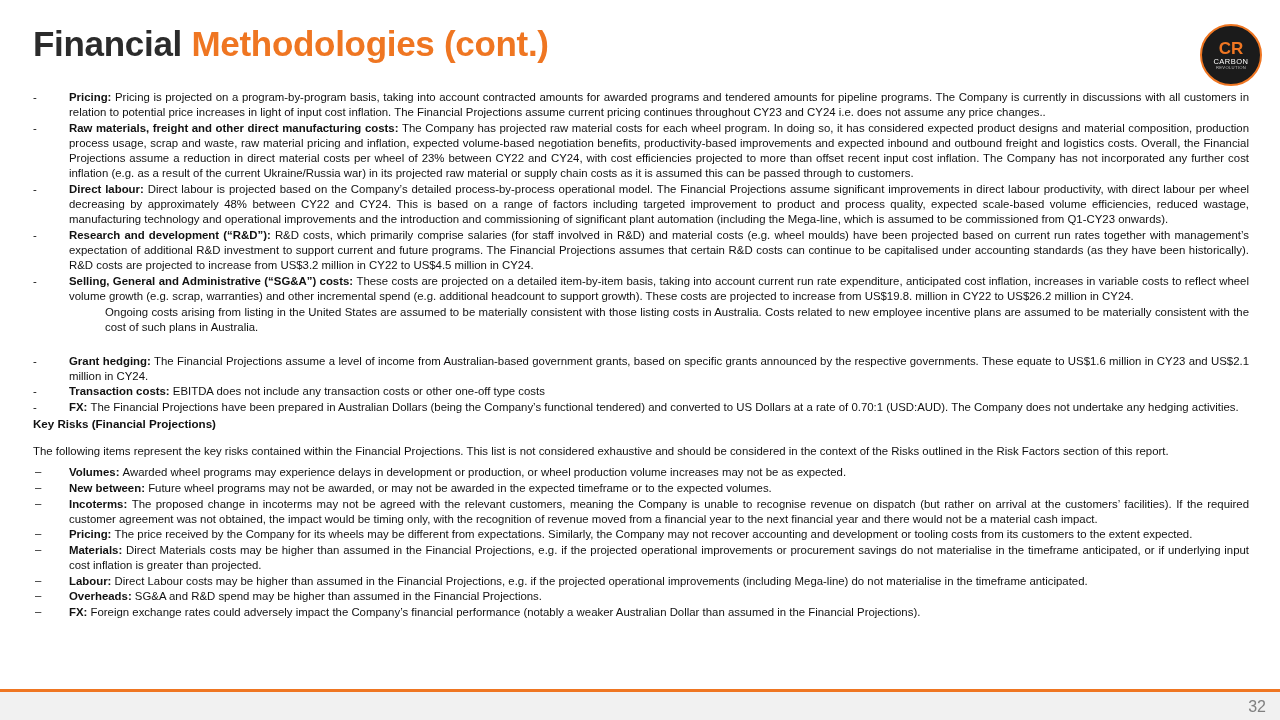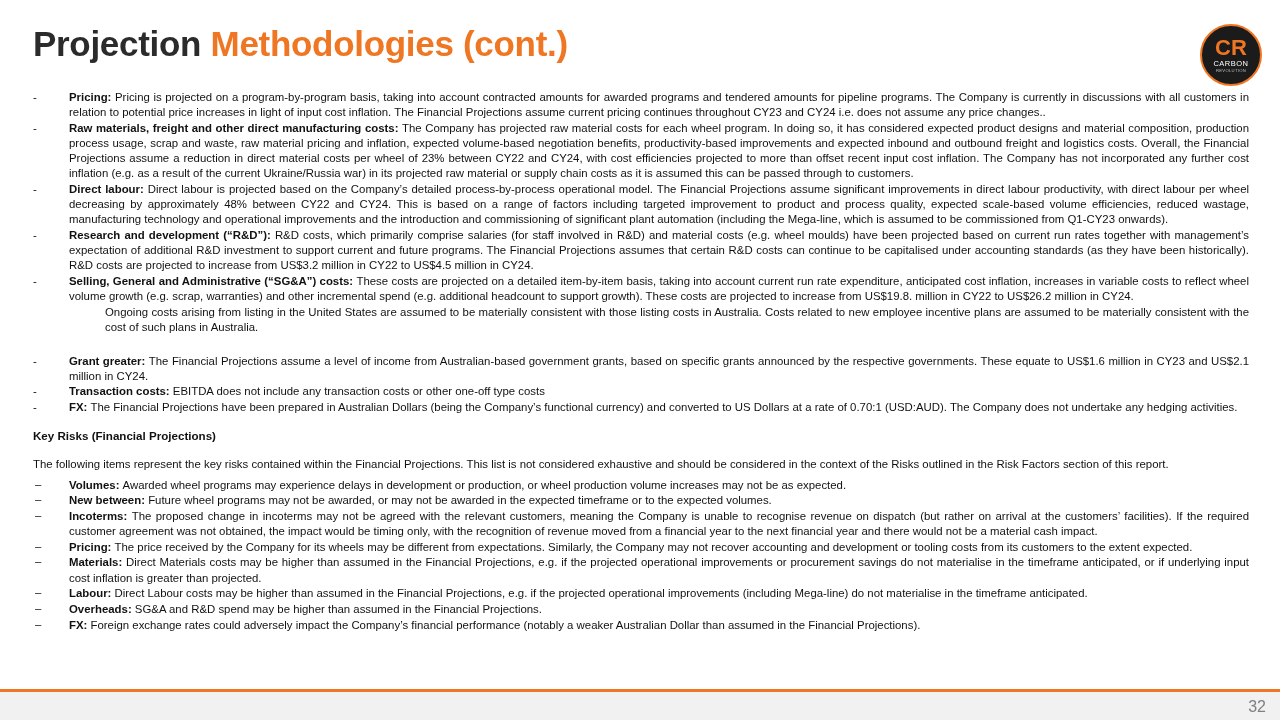--- a/index.html
+++ b/index.html
@@ -45,21 +45,21 @@
     background: #1b1b1b;
     border: 2px solid #ef7622;
     display: flex;
     flex-direction: column;
     align-items: center;
     justify-content: center;
     line-height: 1;
   }
   .logo .logo-mark {
     color: #ef7622;
-    font-size: 22px;
+    font-size: 17px;
     font-weight: bold;
     letter-spacing: 0px;
     margin-bottom: 1px;
   }
   .logo .logo-text {
     color: #ffffff;
     font-size: 7.5px;
     font-weight: normal;
     letter-spacing: 0.5px;
   }
@@ -104,21 +104,20 @@
     font-weight: bold;
   }
   .sub-para {
     padding-left: 36px;
     margin-top: 1px;
     margin-bottom: 18px;
     text-align: justify;
   }
   .section-head {
     font-weight: bold;
-    margin-top: 13px;
     margin-bottom: 0;
     font-size: 11.6px;
   }
   .intro-para {
     margin-top: 13px;
     margin-bottom: 0;
     font-size: 11.4px;
   }
   ul.risks {
     list-style: none;
@@ -164,21 +163,21 @@
     font-size: 16px;
     color: #808080;
   }
 </style>
 </head>
 <body>
 
 <div class="slide">
 
   <div class="title-block">
-    <span class="title-main">Projection </span><span class="title-accent">Methodologies (cont.)</span>
+    <span class="title-main">Financial </span><span class="title-accent">Methodologies (cont.)</span>
   </div>
 
   <div class="logo">
     <div class="logo-mark">CR</div>
     <div class="logo-text">CARBON</div>
     <div class="logo-sub">REVOLUTION</div>
   </div>
 
   <div class="content">
 
@@ -199,29 +198,29 @@
         <span class="marker">-</span>
         <span class="lead">Research and development (“R&amp;D”): </span><span>R&amp;D costs, which primarily  comprise salaries  (for staff involved in R&amp;D) and material  costs (e.g. wheel moulds) have been projected based on current run rates together with management’s expectation of additional R&amp;D investment to support current and future programs. The Financial Projections assumes that certain R&amp;D costs can continue to be capitalised under accounting standards (as they have been historically). R&amp;D costs are projected to increase from US$3.2 million in CY22 to US$4.5 million in CY24.</span>
       </li>
       <li>
         <span class="marker">-</span>
         <span class="lead">Selling, General  and Administrative (“SG&amp;A”) costs: </span><span>These costs are projected on a detailed item-by-item basis, taking into account current run rate expenditure, anticipated cost inflation, increases in variable  costs to reflect wheel volume growth (e.g. scrap, warranties) and other incremental spend (e.g. additional headcount to support growth). These costs are projected to increase from US$19.8. million in CY22 to US$26.2 million in CY24.</span>
         <div class="sub-para">Ongoing costs arising from listing in the United States are assumed to be materially consistent with those listing costs in Australia.  Costs related to new employee incentive plans are assumed to be materially consistent with the cost of such plans in Australia.</div>
       </li>
       <li>
         <span class="marker">-</span>
-        <span class="lead">Grant greater: </span><span> The Financial Projections assume a level of income from Australian-based government grants, based on specific grants announced by the respective governments. These equate to US$1.6 million in CY23 and US$2.1 million in CY24.</span>
+        <span class="lead">Grant hedging: </span><span> The Financial Projections assume a level of income from Australian-based government grants, based on specific grants announced by the respective governments. These equate to US$1.6 million in CY23 and US$2.1 million in CY24.</span>
       </li>
       <li>
         <span class="marker">-</span>
         <span class="lead">Transaction costs: </span><span>EBITDA does not include any transaction costs or other one-off type costs</span>
       </li>
       <li>
         <span class="marker">-</span>
-        <span class="lead">FX: </span><span> The Financial Projections have been prepared in Australian Dollars  (being the Company’s functional currency) and converted to US Dollars at a rate of 0.70:1 (USD:AUD).  The Company does not undertake any hedging activities.</span>
+        <span class="lead">FX: </span><span> The Financial Projections have been prepared in Australian Dollars  (being the Company’s functional tendered) and converted to US Dollars at a rate of 0.70:1 (USD:AUD).  The Company does not undertake any hedging activities.</span>
       </li>
     </ul>
 
     <div class="section-head">Key Risks (Financial  Projections)</div>
 
     <div class="intro-para">The following items represent the key risks contained within the Financial Projections. This list is  not considered exhaustive and should be considered in the context of the Risks outlined in the Risk Factors section of this report.</div>
 
     <ul class="risks">
       <li>
         <span class="marker">‒</span>

